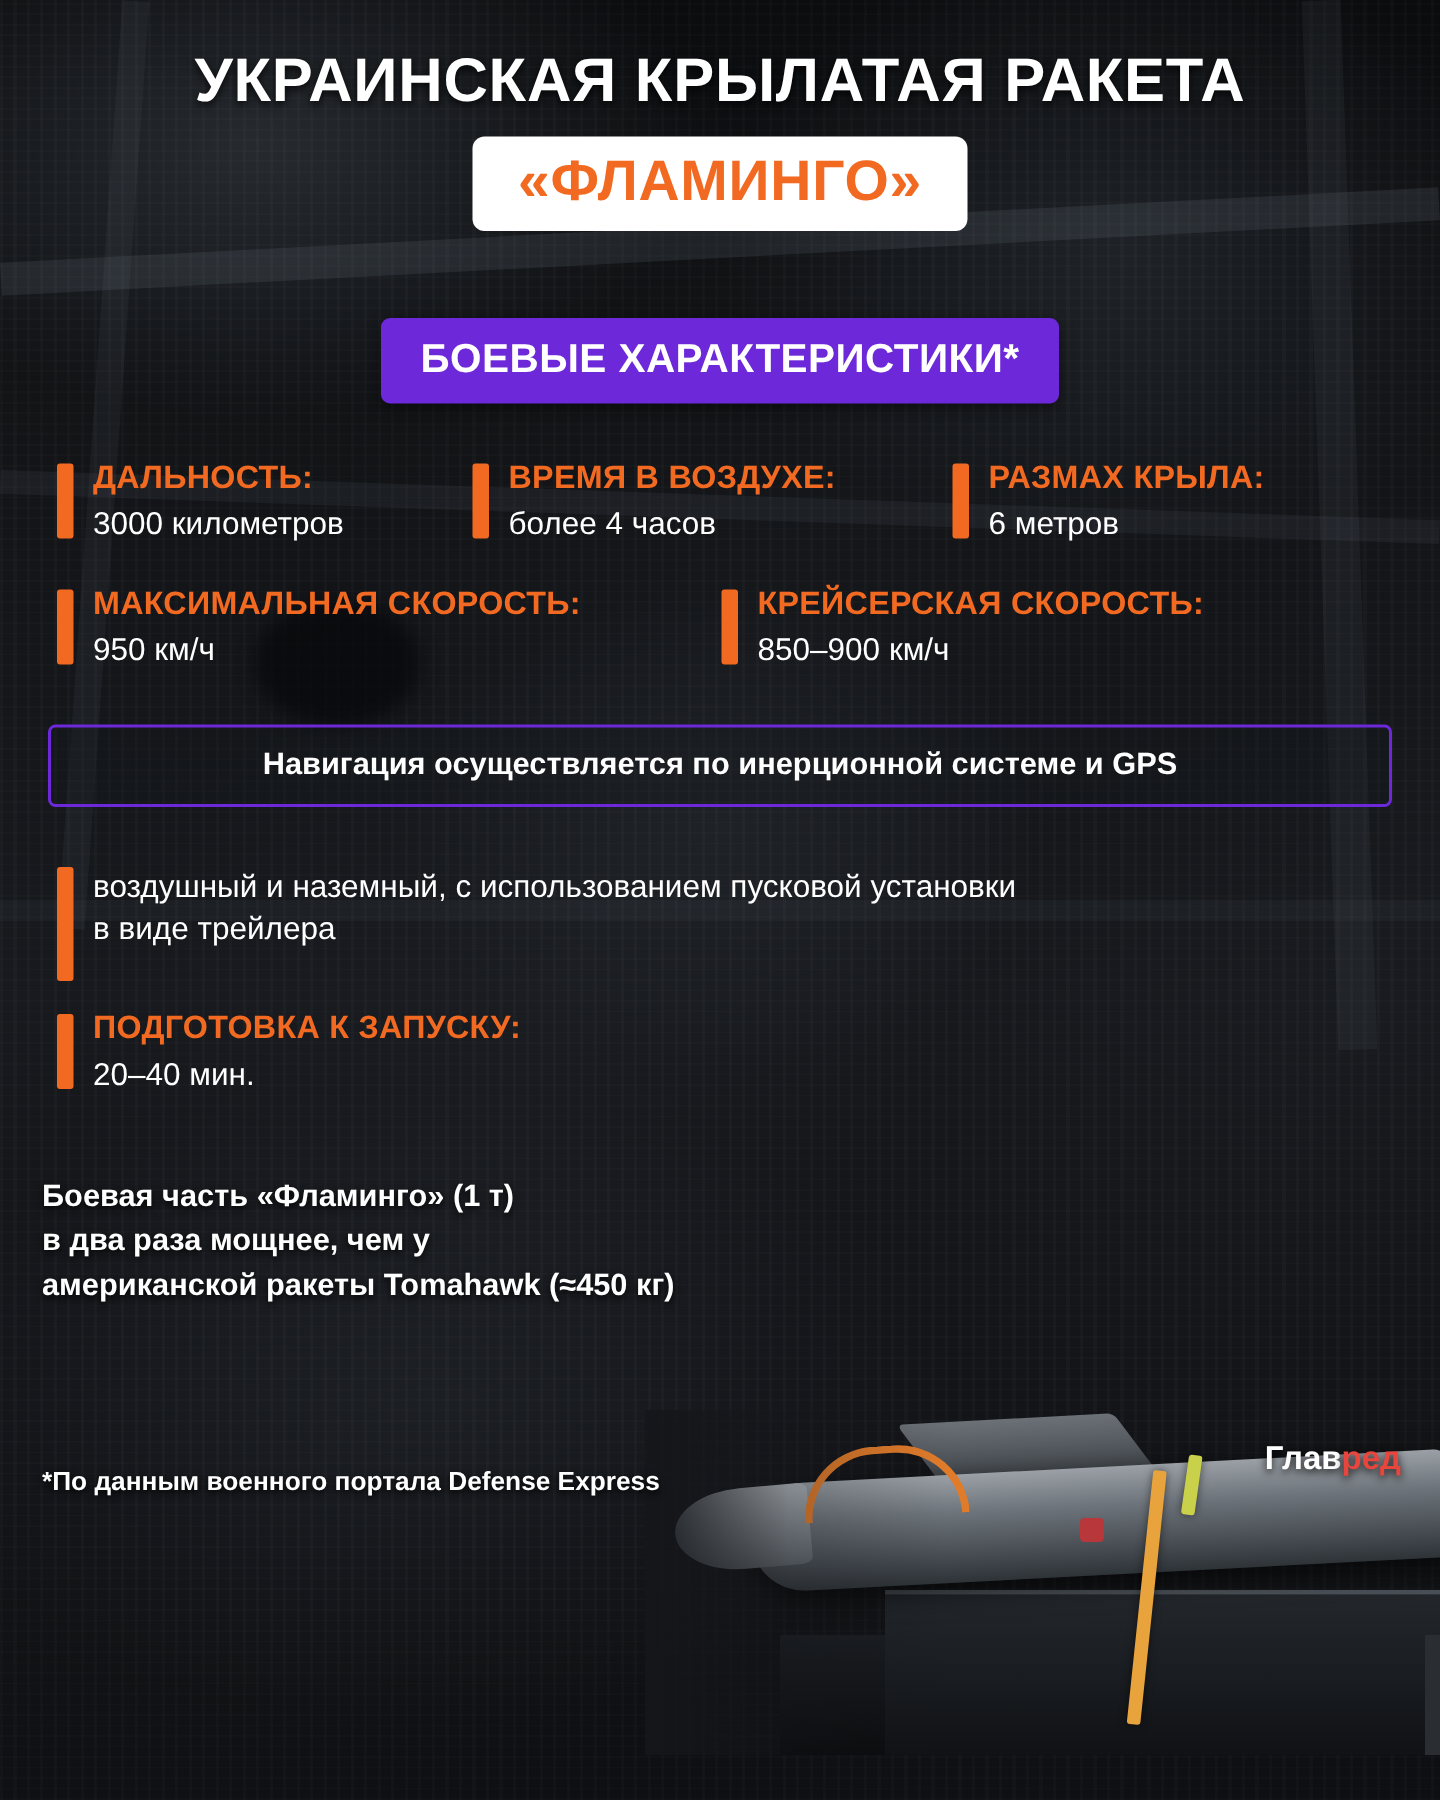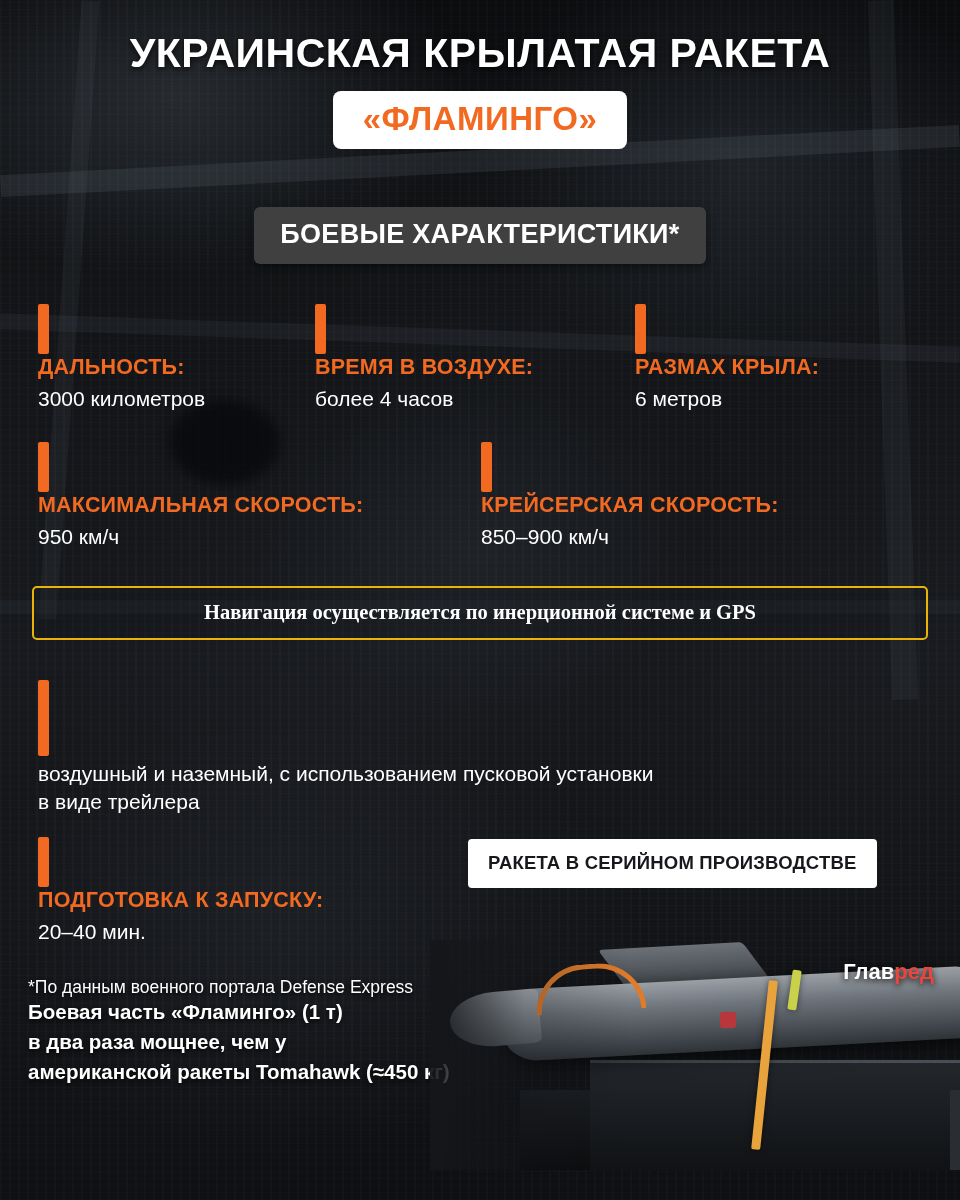--- a/index.html
+++ b/index.html
@@ -56,48 +56,47 @@
     font-size:41px;
     font-weight:bold;
     letter-spacing:0.5px;
     padding-top:30px;
     text-shadow:0 2px 6px rgba(0,0,0,.8);
   }
   .title-chip-wrap { display:flex; justify-content:center; margin-top:14px; }
   .title-chip {
     background:#ffffff;
     color:#f26a21;
-    font-size:33px;
+    font-size:38px;
     font-weight:bold;
     padding:9px 30px 11px;
     border-radius:8px;
     letter-spacing:0.5px;
   }
 
   
   .pill-wrap { display:flex; justify-content:center; }
   .pill {
-    background:#404040;
+    background:#6d28d9;
     color:#ffffff;
     font-weight:bold;
     border-radius:6px;
     letter-spacing:0.3px;
     box-shadow:0 3px 10px rgba(0,0,0,.45);
   }
   .pill-specs { margin-top:58px; font-size:27px; padding:12px 26px 14px; }
   .pill-compare { margin-top:0; font-size:30px; padding:12px 30px 15px; }
 
   
   .specs { margin-top:36px; padding:0 0 0 38px; }
   .spec-row { display:flex; }
   .spec {
     display:flex;
     align-items:flex-start;
     margin-bottom:26px;
-    flex-direction:column;
   }
   .bar {
     width:11px;
     background:#f26a21;
     border-radius:2px;
     margin-right:13px;
     flex:0 0 auto;
     margin-top:4px;
   }
   .bar-2 { height:50px; }
@@ -118,28 +117,27 @@
   }
 
   .row1 .spec:nth-child(1) { width:277px; }
   .row1 .spec:nth-child(2) { width:320px; }
   .row2 .spec:nth-child(1) { width:443px; }
   .row3 .spec:nth-child(1) { width:340px; }
 
   
   .nav-box {
     margin:10px 32px 0 32px;
-    border:2px solid #eab308;
+    border:2px solid #6d28d9;
     border-radius:5px;
     text-align:center;
     font-size:20.5px;
     font-weight:bold;
     padding:13px 10px 14px;
     background:rgba(20,22,26,0.25);
-    font-family:Liberation Serif, serif;
   }
 
   
   .launch { margin-top:36px; padding-left:38px; }
   .launch .spec { margin-bottom:18px; }
   .launch .spec-value { white-space:normal; max-width:620px; }
   .bar-tall { height:76px; }
 
   .prep-wrap { display:flex; align-items:flex-start; }
   .prep { width:430px; }
@@ -216,21 +214,21 @@
   }
   .jack { position:absolute; left:520px; top:150px; width:22px; height:80px; background:#2a2e33; }
   .photo-fade {
     position:absolute; inset:0;
     background:linear-gradient(90deg, rgba(20,22,26,0.95) 0%, rgba(20,22,26,0.25) 18%, rgba(20,22,26,0) 38%);
   }
 
   
   .footnote {
     position:absolute; left:28px; bottom:22px;
-    font-size:17.5px; font-weight:normal; color:#ffffff;
+    font-size:17.5px; font-weight:bold; color:#ffffff;
     text-shadow:0 2px 5px rgba(0,0,0,.9);
     z-index:6;
   }
   .logo {
     position:absolute; right:26px; bottom:35px;
     font-size:22px; font-weight:bold; z-index:6;
     text-shadow:0 2px 6px rgba(0,0,0,.9);
   }
   .logo .red { color:#e8453c; }
 </style>
@@ -314,21 +312,20 @@
     </div>
 
     <div class="prep-wrap">
       <div class="spec prep">
         <div class="bar bar-2"></div>
         <div>
           <div class="spec-label">ПОДГОТОВКА К ЗАПУСКУ:</div>
           <div class="spec-value">20–40 мин.</div>
         </div>
       </div>
-      <div class="serial-box">РАКЕТА В СЕРИЙНОМ ПРОИЗВОДСТВЕ</div>
     </div>
   </div>
 
 
   <div class="compare-text">
     <div>Боевая часть «Фламинго» (1 т)</div>
     <div>в два раза мощнее, чем у</div>
     <div>американской ракеты Tomahawk (≈450 кг)</div>
   </div>
 

